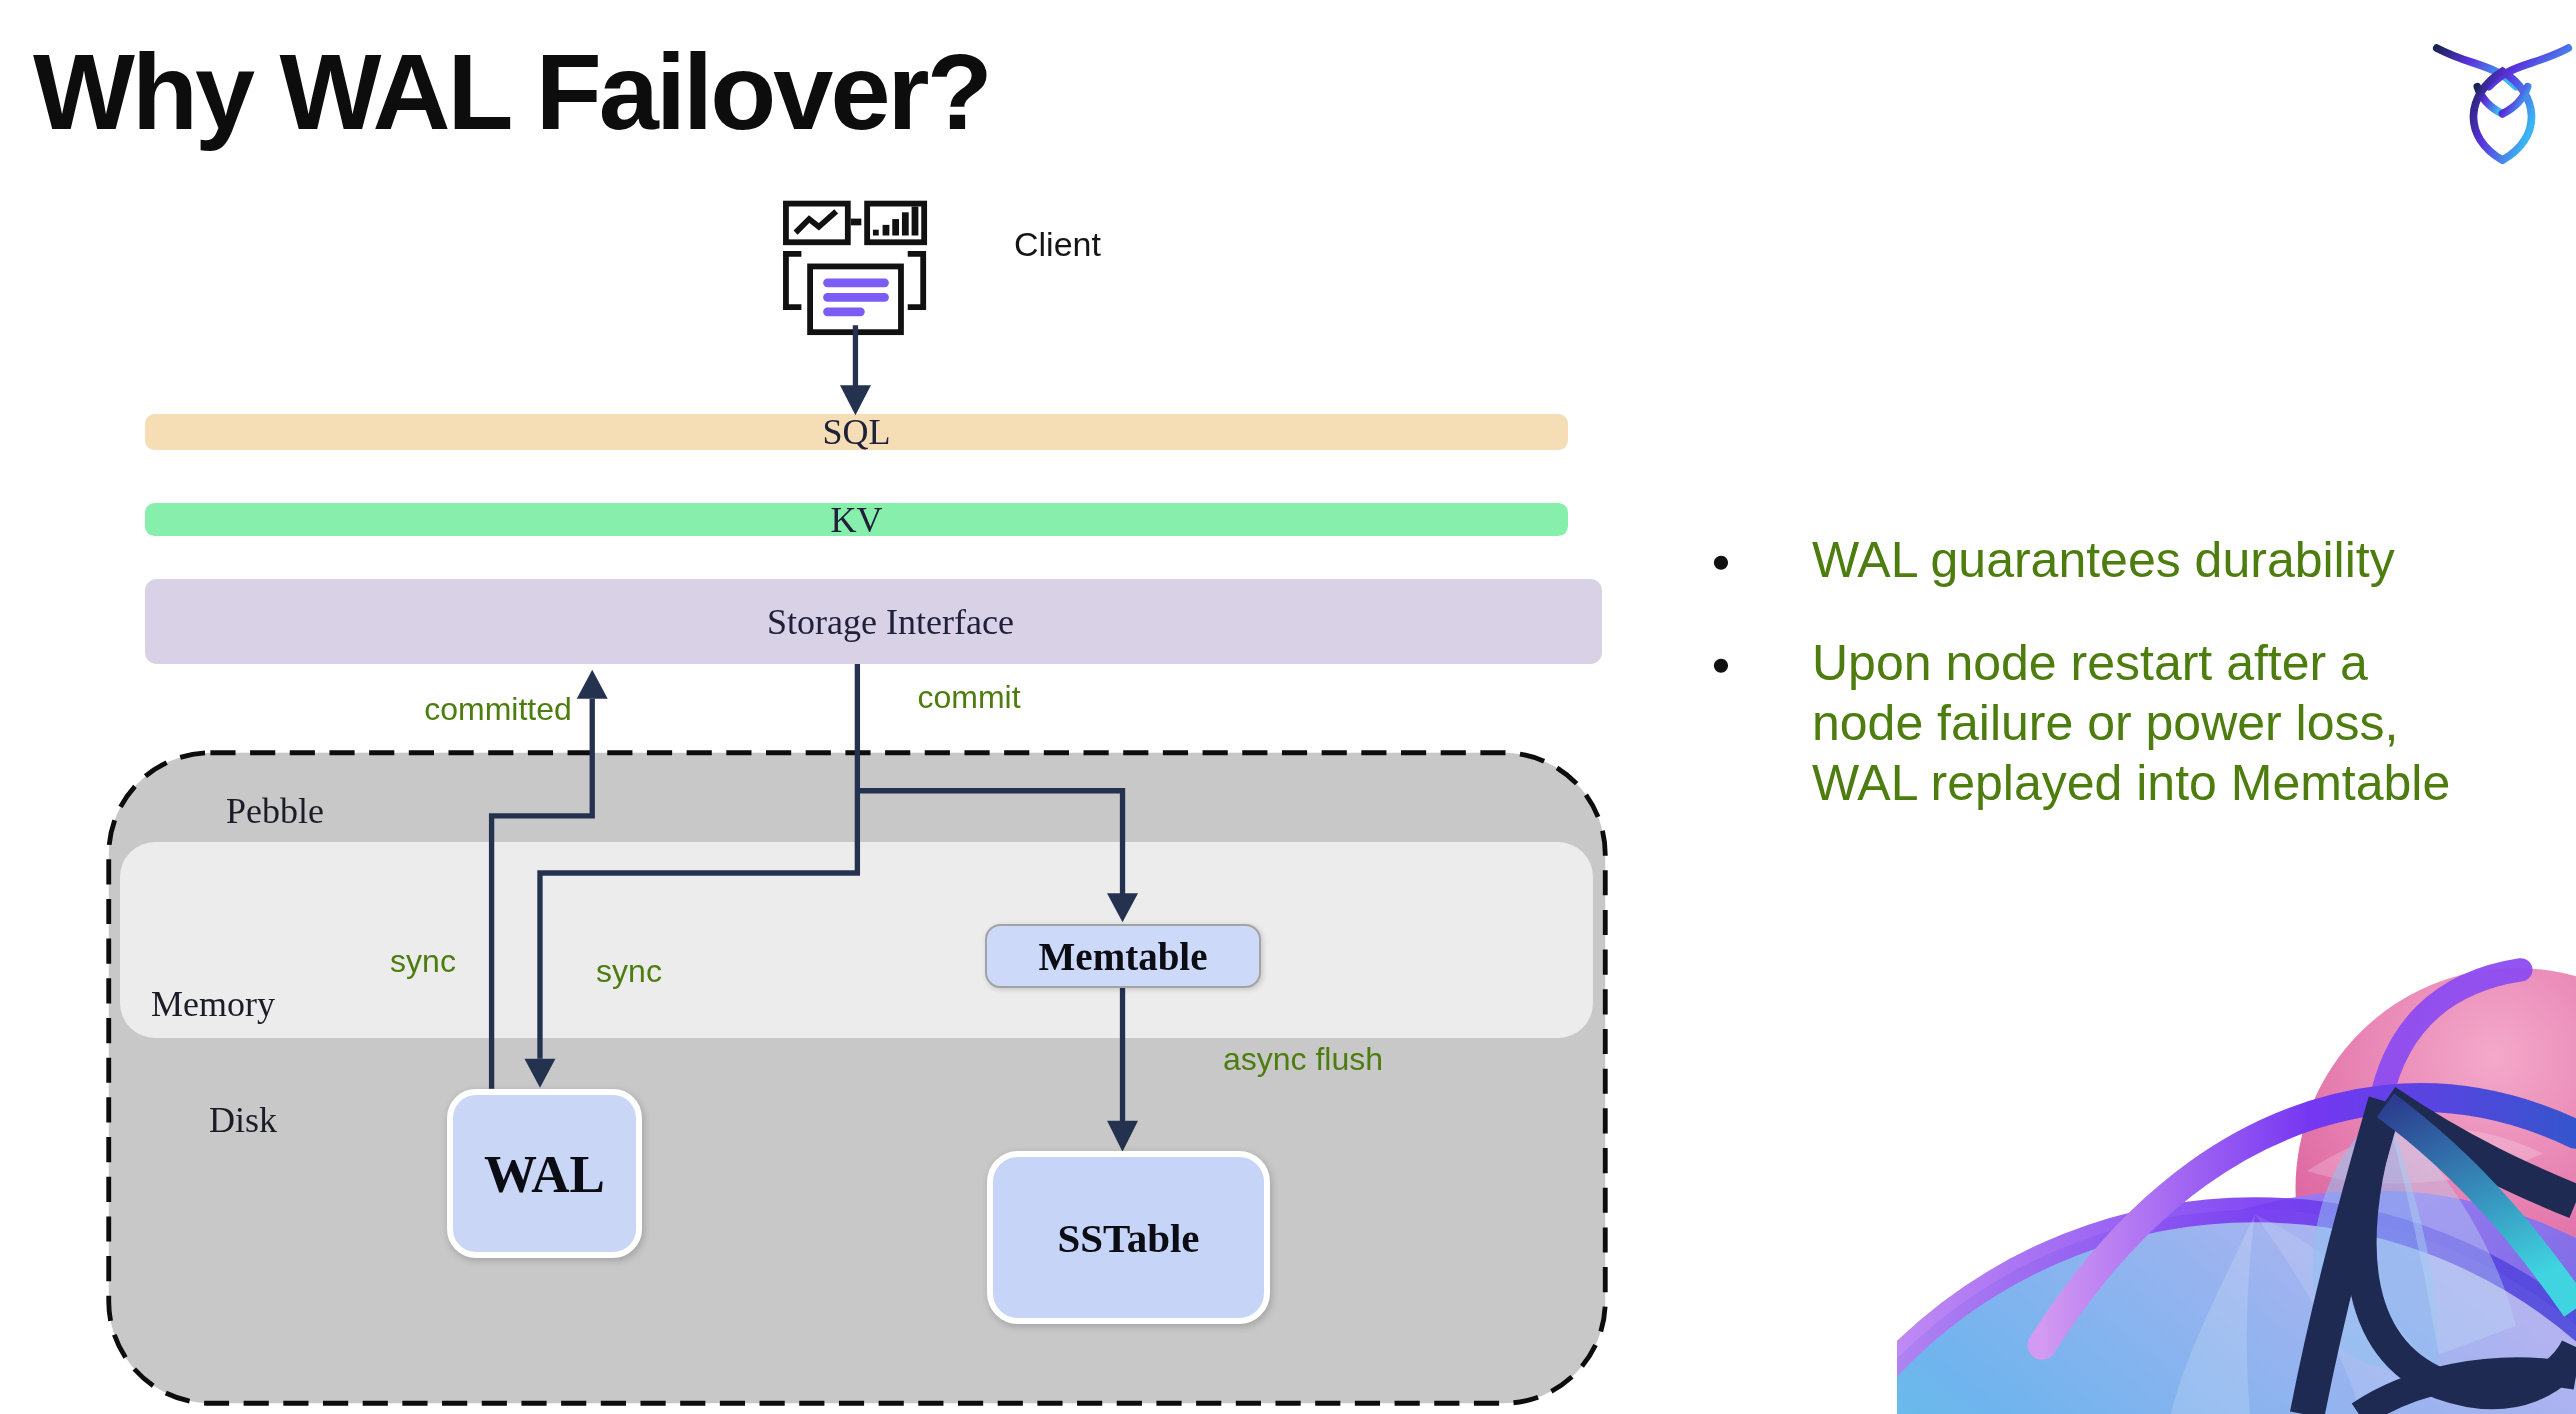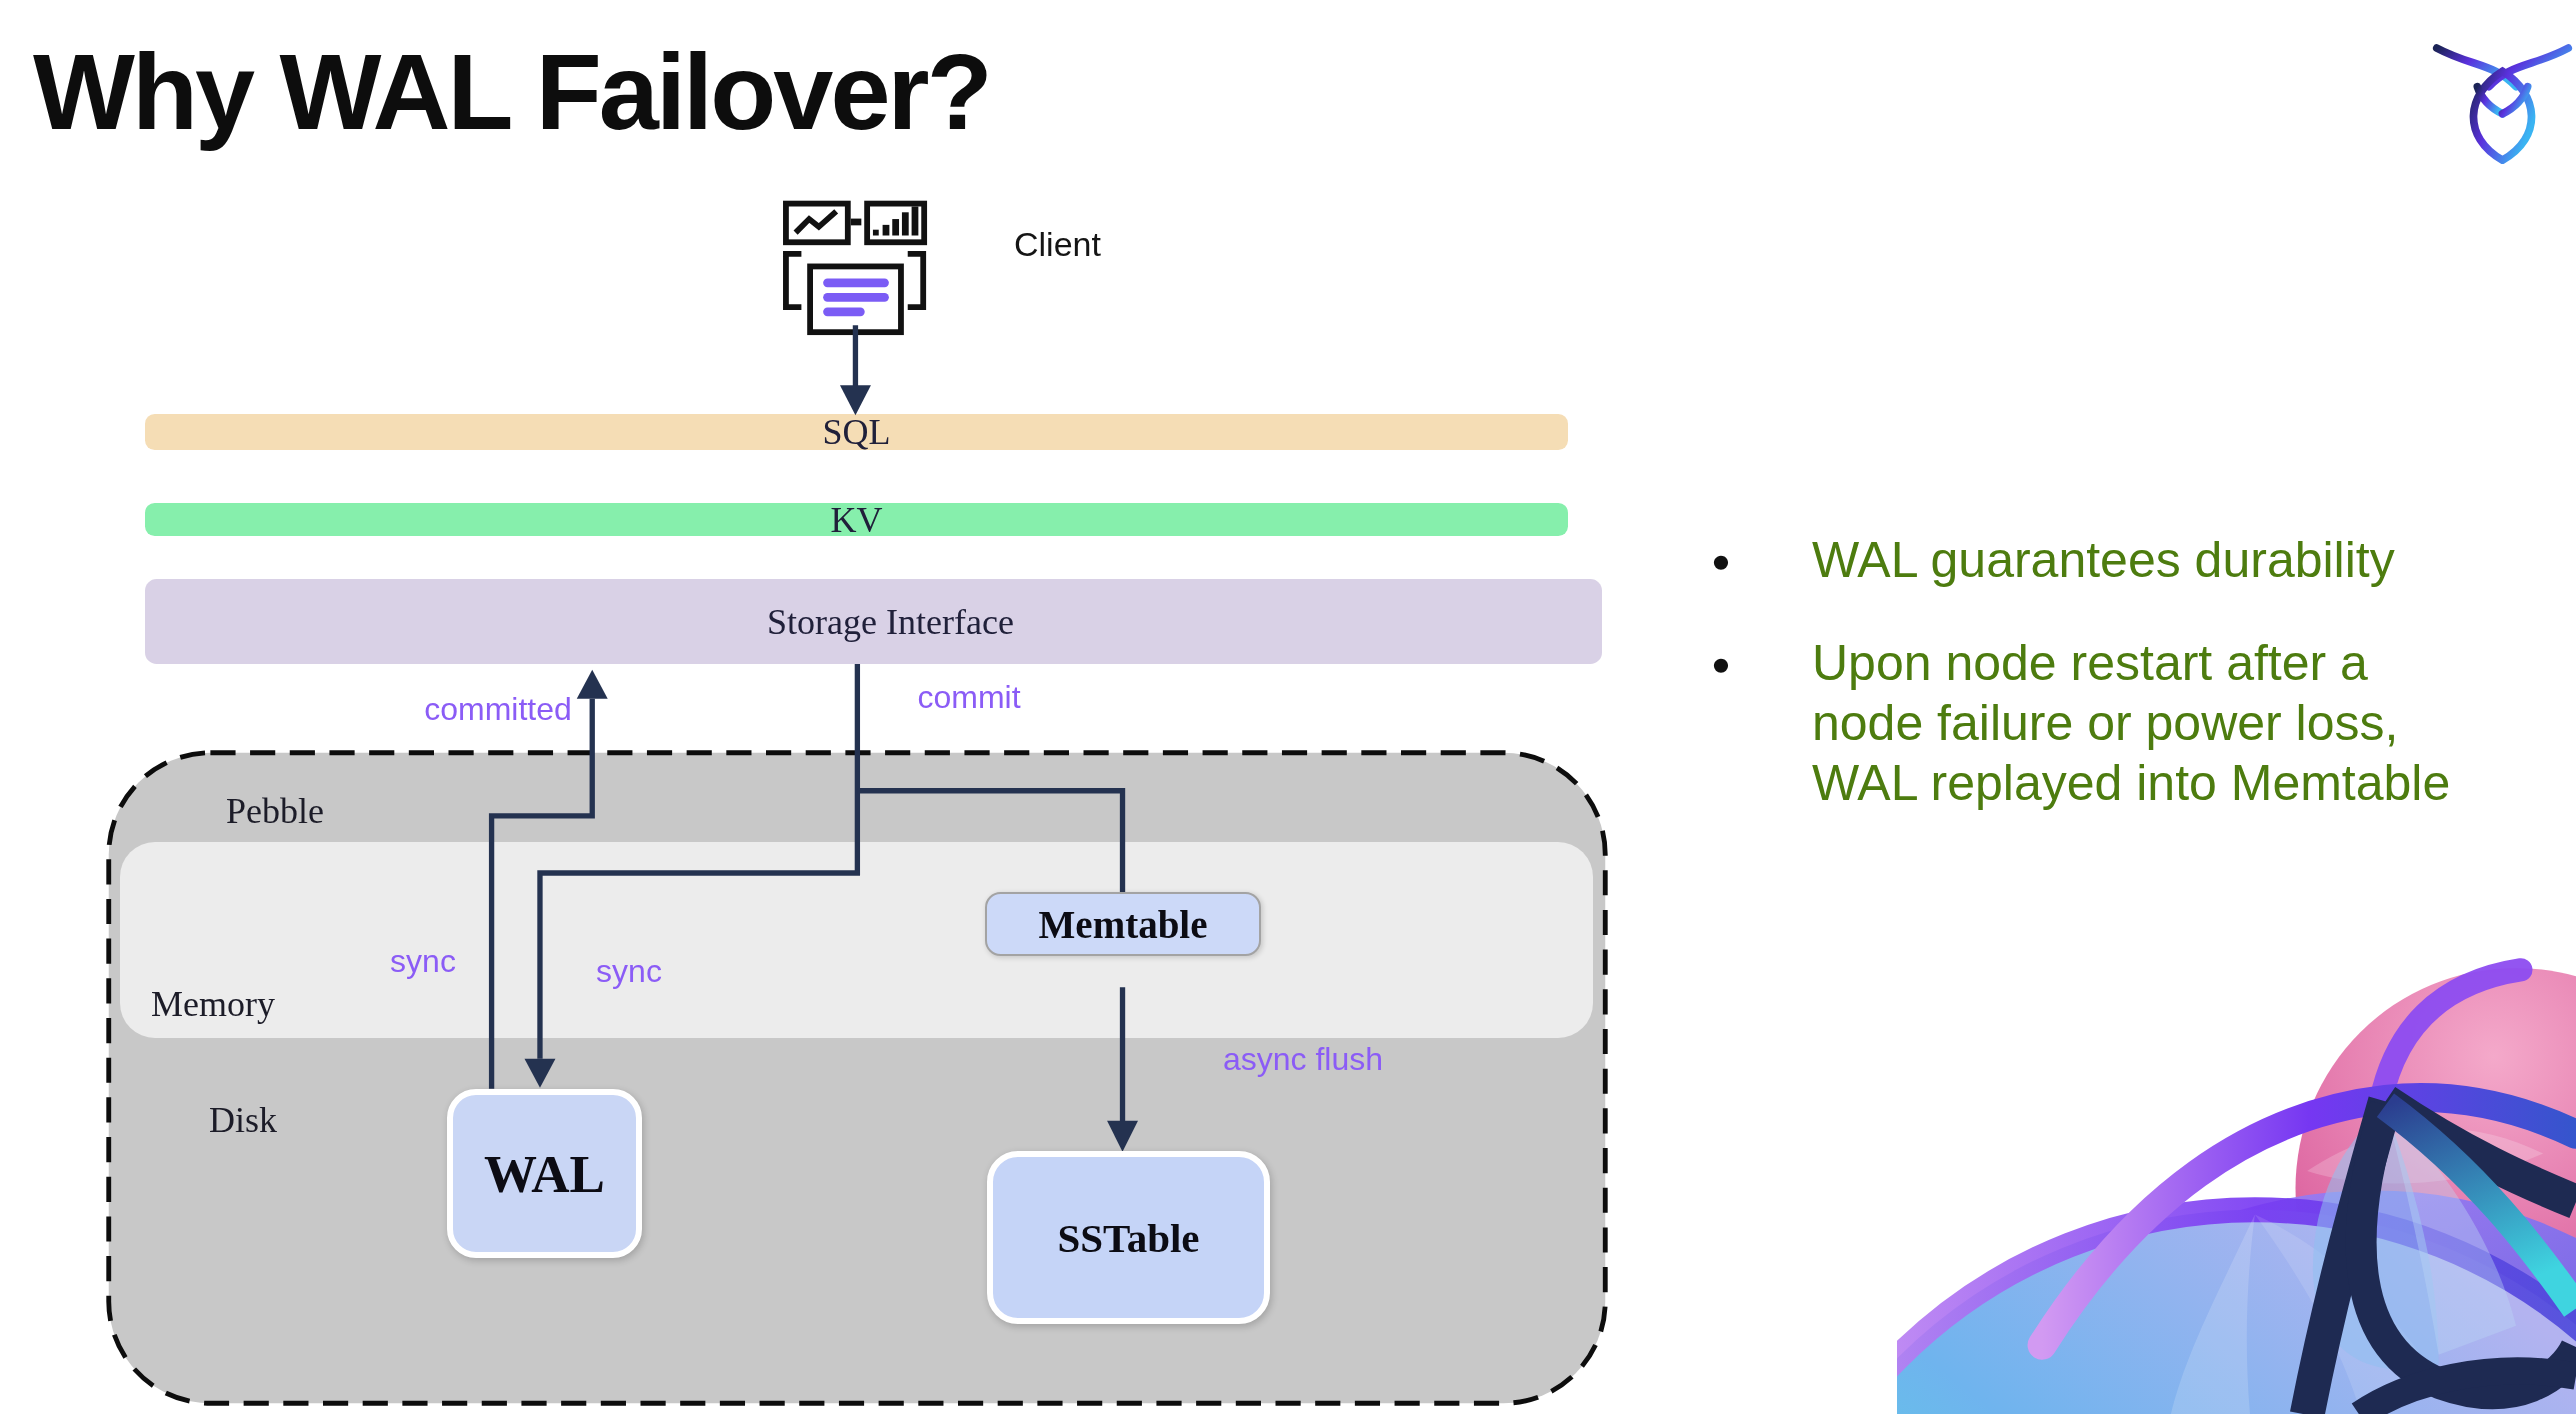--- a/index.html
+++ b/index.html
@@ -15,33 +15,33 @@
   .bar-kv{top:503px;height:33px;background:#86efac;}
   .bar-storage{top:579px;height:85px;background:#d9d1e6;border-radius:11.6px;padding-left:34px;}
   
   .pebble-svg{left:101px;top:745px;}
   .memory-band{left:120px;top:842px;width:1473px;height:196px;background:#ececec;border-radius:35px;}
   .zone-label{font-family:"Liberation Serif","DejaVu Serif",serif;font-size:36px;color:#1c1c28;}
   .pebble-label{left:226px;top:790px;}
   .memory-label{left:151px;top:983px;}
   .disk-label{left:209px;top:1099px;}
   
-  .edge-label{font-size:32px;color:#8b5cf6;transform:translateX(-50%);white-space:nowrap;}
+  .edge-label{font-size:32px;color:#4d7c0f;transform:translateX(-50%);white-space:nowrap;}
   .lbl-committed{left:498px;top:691px;}
   .lbl-commit{left:969px;top:679px;}
   .lbl-sync-left{left:423px;top:943px;}
   .lbl-sync-right{left:629px;top:953px;}
   .lbl-async{left:1303px;top:1041px;}
   .client-label{left:1014px;top:225px;font-size:34px;color:#151515;}
   
   .node{display:flex;align-items:center;justify-content:center;box-sizing:border-box;
         font-family:"Liberation Serif","DejaVu Serif",serif;font-weight:bold;color:#0c0c14;}
   .node-wal{left:447px;top:1089px;width:195px;height:169px;background:#c9d6f5;border:6.8px solid #fff;
             border-radius:29px;font-size:53px;box-shadow:1.9px 2.9px 7.7px rgba(0,0,0,0.18);}
-  .node-memtable{left:985px;top:892px;width:276px;height:64px;background:#ccd9f8;border:2.9px solid #a3a3a3;
+  .node-memtable{left:985px;top:924px;width:276px;height:64px;background:#ccd9f8;border:2.9px solid #a3a3a3;
                  border-radius:15.5px;font-size:39px;box-shadow:1.9px 1.9px 4.8px rgba(0,0,0,0.15);}
   .node-sstable{left:987px;top:1151px;width:283px;height:173px;background:#c5d4f7;border:6.8px solid #fff;
                 border-radius:31px;font-size:41px;box-shadow:1.9px 2.9px 7.7px rgba(0,0,0,0.18);}
   
   .bullets{left:1711px;top:530px;width:852px;display:flex;flex-direction:column;gap:43px;}
   .bullet{display:flex;align-items:flex-start;}
   .bullet .dot{font-size:33px;line-height:1;margin-top:13.5px;width:29px;flex:0 0 29px;}
   .bullet .btext{font-size:50px;line-height:1.2;color:#4d7c0f;margin-left:72px;white-space:pre-line;}
   svg{display:block;}
 </style>

